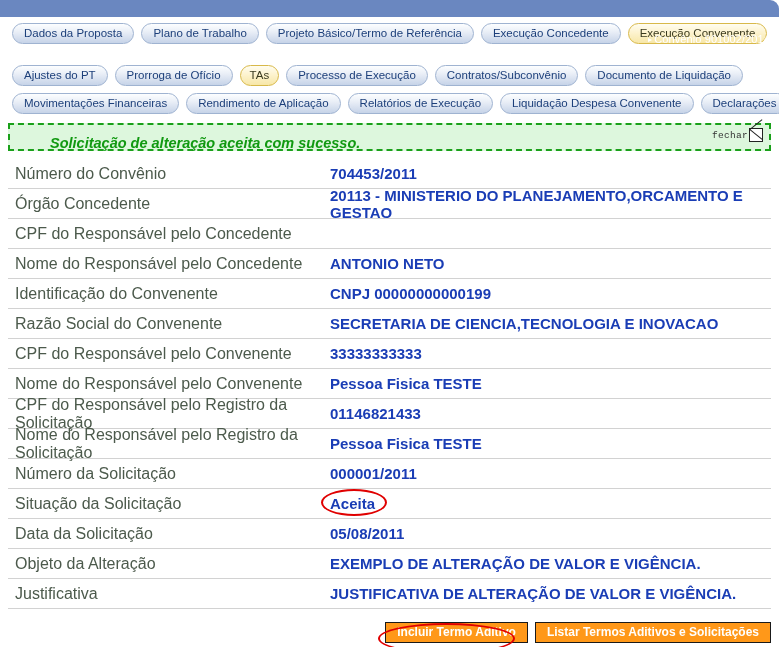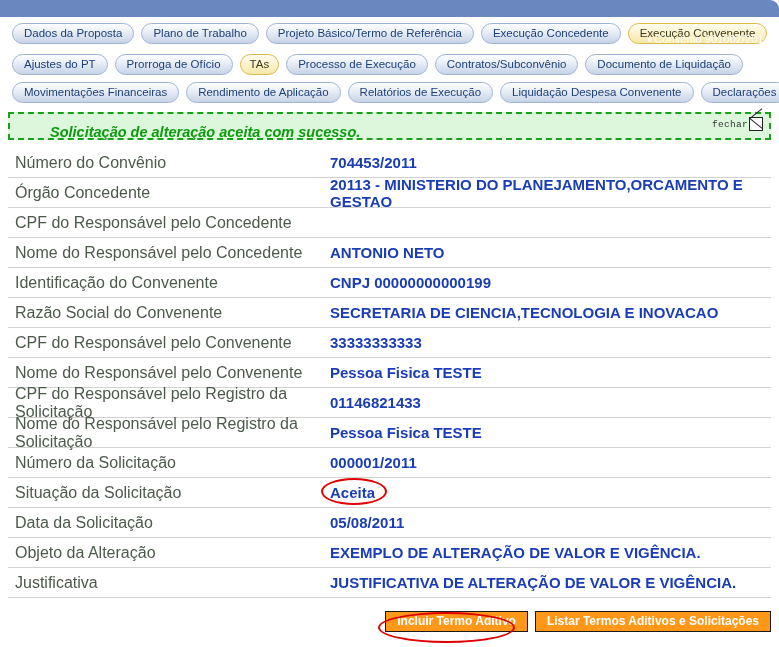--- a/index.html
+++ b/index.html
@@ -43,21 +43,21 @@
     margin-right: 2px;
   }
 
   
   .tab-row {
     padding: 0 0 0 12px;
     white-space: nowrap;
     line-height: 0;
   }
   #tab-row-primary { padding-top: 6px; }
-  #tab-row-secondary-1 { padding-top: 10px; }
+  #tab-row-secondary-1 { padding-top: 21px; }
   #tab-row-secondary-2 { padding-top: 7px; }
 
   .tab {
     display: inline-block;
     vertical-align: top;
     box-sizing: border-box;
     height: 21px;
     line-height: 19px;
     padding: 0 11px;
     margin-right: 7px;

